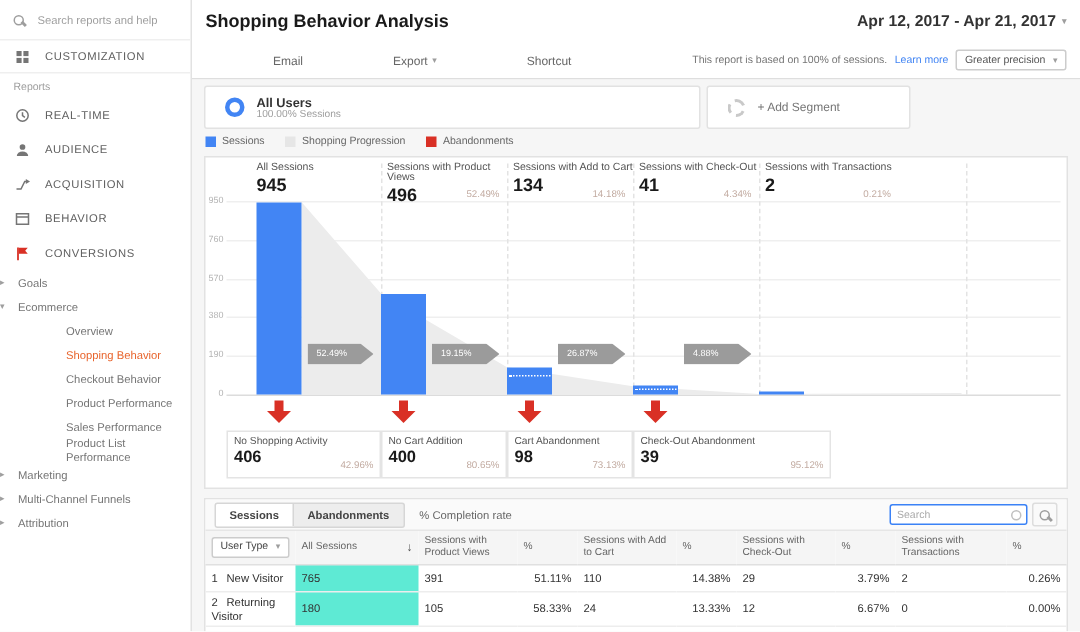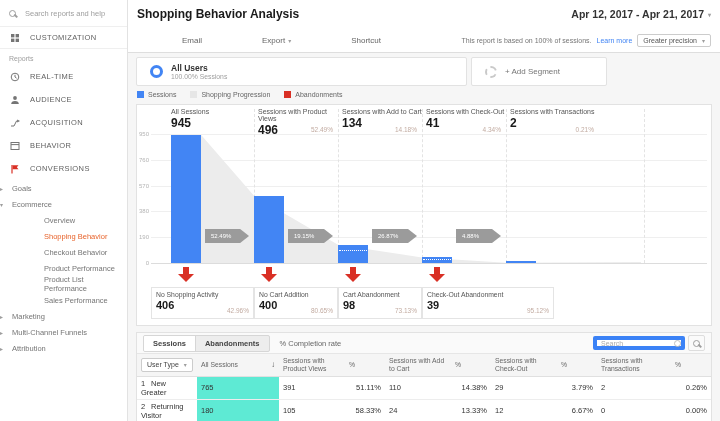--- a/index.html
+++ b/index.html
@@ -94,21 +94,21 @@
   .table-card { position:absolute; left:8px; top:279px; width:576px; height:142px;
                 background:#fff; border:1px solid #e2e2e2; }
   .tabrow { height:21px; display:flex; align-items:center; padding:0 6px; background:#fafafa;
             border-bottom:1px solid #e6e6e6; }
   .tabs { display:flex; border:1px solid #d6d6d6; border-radius:2px; background:#ededed; overflow:hidden; }
   .tab { font-size:7.5px; font-weight:bold; color:#444; padding:3px 9px; cursor:pointer; }
   .tab.active { background:#fff; border-right:1px solid #d6d6d6; }
   .completion { font-size:7.5px; color:#666; margin-left:10px; cursor:pointer; }
   .search-wrap { margin-left:auto; display:flex; align-items:center; gap:3px; }
   .search-box { position:relative; display:flex; align-items:center; }
-  .search-input { width:92px; height:14px; border:4px solid #3b82f6; border-radius:2px; background:#fff;
+  .search-input { width:92px; height:14px; border:1px solid #3b82f6; border-radius:2px; background:#fff;
                   font-size:7px; color:#333; padding:0 14px 0 4px; outline:none;
                   font-family:"Liberation Sans", sans-serif; }
   .search-input::placeholder { color:#aaa; }
   .adv-ico { position:absolute; right:4px; width:7px; height:7px; border:1px solid #c0c0c0;
              border-radius:50%; cursor:pointer; }
   .search-btn { width:17px; height:16px; border:1px solid #ddd; border-radius:2px; background:#fafafa;
                 display:flex; align-items:center; justify-content:center; cursor:pointer; }
   .data-table { width:574px; border-collapse:collapse; table-layout:fixed; }
   .data-table th { height:22px; background:#f5f5f5; border-bottom:1px solid #e0e0e0;
                    font-size:6.8px; font-weight:normal; color:#666; text-align:left;
@@ -204,22 +204,22 @@
     </div>
     <div class="sb-sub">
       <span class="sb-chev">▾</span>
       <span>Ecommerce</span>
     </div>
     <div id="ecommerce-children">
         <div class="sb-child">Overview</div>
         <div class="sb-child active">Shopping Behavior</div>
         <div class="sb-child">Checkout Behavior</div>
         <div class="sb-child">Product Performance</div>
+        <div class="sb-child">Sales Performance</div>
         <div class="sb-child">Product List Performance</div>
-        <div class="sb-child">Sales Performance</div>
       </div>
     <div id="sidebar-bottom-items">
         <div class="sb-sub">
           <span class="sb-chev">▸</span>
           <span>Marketing</span>
         </div>
         <div class="sb-sub">
           <span class="sb-chev">▸</span>
           <span>Multi-Channel Funnels</span>
         </div>
@@ -417,21 +417,21 @@
                 <th class="th-metric">Sessions with Add to Cart</th>
                 <th class="th-pct">%</th>
                 <th class="th-metric">Sessions with Check-Out</th>
                 <th class="th-pct">%</th>
                 <th class="th-metric">Sessions with Transactions</th>
                 <th class="th-pct">%</th>
               </tr>
           </thead>
           <tbody id="table-body">
               <tr>
-                <td class="td-dim"><span class="row-idx">1</span><span>New Greater</span></td>
+                <td class="td-dim"><span class="row-idx">1</span><span>New Visitor</span></td>
                 <td class="td-num td-all">765</td>
                 <td class="td-num">391</td>
                 <td class="td-pct">51.11%</td>
                 <td class="td-num">110</td>
                 <td class="td-pct">14.38%</td>
                 <td class="td-num">29</td>
                 <td class="td-pct">3.79%</td>
                 <td class="td-num">2</td>
                 <td class="td-pct">0.26%</td>
               </tr>

